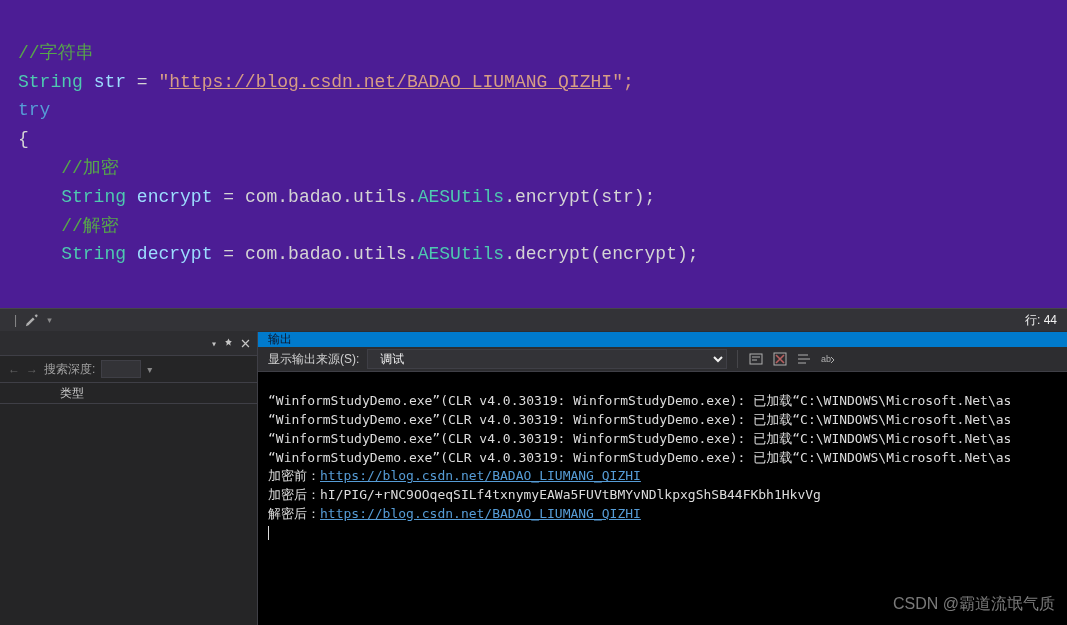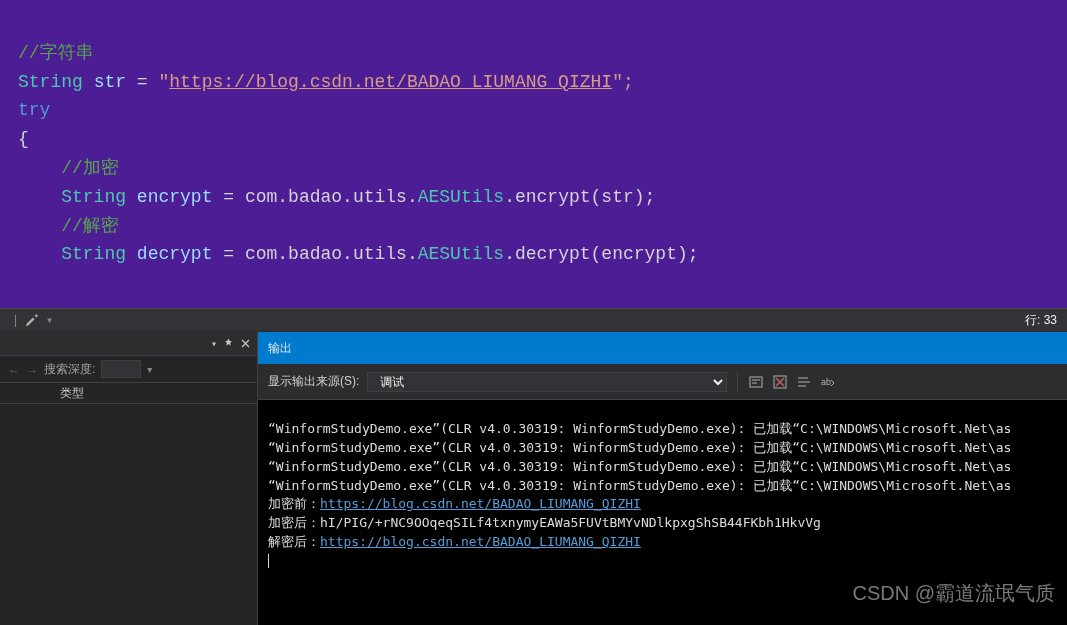--- a/index.html
+++ b/index.html
@@ -92,31 +92,31 @@
   }
   .side-body { flex: 1; background: #252526; }
 
   .output-panel {
     flex: 1;
     display: flex;
     flex-direction: column;
     min-width: 0;
   }
   .output-title {
-    height: 32px;
+    height: 15px;
     background: #007acc;
-    color: #e5e5e5;
+    color: #0f172a;
     font-family: "Microsoft YaHei", sans-serif;
     font-size: 12px;
     display: flex;
     align-items: center;
     padding: 0 10px;
   }
   .output-toolbar {
-    height: 36px;
+    height: 25px;
     background: #2d2d30;
     border-bottom: 1px solid #3f3f46;
     display: flex;
     align-items: center;
     gap: 8px;
     padding: 0 10px;
     font-family: "Microsoft YaHei", sans-serif;
     font-size: 12px;
     color: #d0d0d0;
   }
@@ -143,24 +143,24 @@
     white-space: pre;
     overflow: hidden;
   }
   .output-body .olnk { color: #569cd6; text-decoration: underline; }
   .caret {
     display: inline-block; width: 1px; height: 14px; background: #dcdcdc; vertical-align: text-bottom;
   }
   .watermark {
     position: absolute;
     right: 12px;
-    bottom: 18px;
+    bottom: 10px;
     color: rgba(220,220,220,0.55);
     font-family: "Microsoft YaHei", sans-serif;
-    font-size: 20px;
+    font-size: 16px;
     pointer-events: none;
   }
 </style>
 </head>
 <body>
 
 <div class="code-area">
 <span class="cm">//字符串</span>
 <span class="ty">String</span> <span class="id">str</span><span class="op"> = </span><span class="str">"</span><span class="lnk">https://blog.csdn.net/BADAO_LIUMANG_QIZHI</span><span class="str">";</span>
 <span class="kw">try</span>
@@ -174,21 +174,21 @@
 <div class="statusbar">
   <div class="sb-icons">
     <span style="color:#999">|</span>
     <svg width="14" height="14" viewBox="0 0 16 16">
         <path fill="#c5c5c5" d="M2 12l7-7 2 2-7 7-3 1z"></path>
         <path fill="#c5c5c5" d="M11 3l2 2 1-1c.5-.5.5-1.5 0-2s-1.5-.5-2 0z"></path>
       </svg>
     <span style="color:#999;font-size:9px">▾</span>
   </div>
   <div class="flex"></div>
-  <span>行: 33</span>
+  <span>行: 44</span>
 </div>
 
 <div class="lower">
 
   <div class="side-panel">
     <div class="side-header">
       <span style="font-size:10px;color:#c5c5c5">▾</span>
       <svg width="11" height="11" viewBox="0 0 16 16">
           <path fill="#c5c5c5" d="M8 0l2 4 4 1-3 3 1 5-4-3-4 3 1-5-3-3 4-1z" transform="scale(0.8) translate(2,1)"></path>
         </svg>

